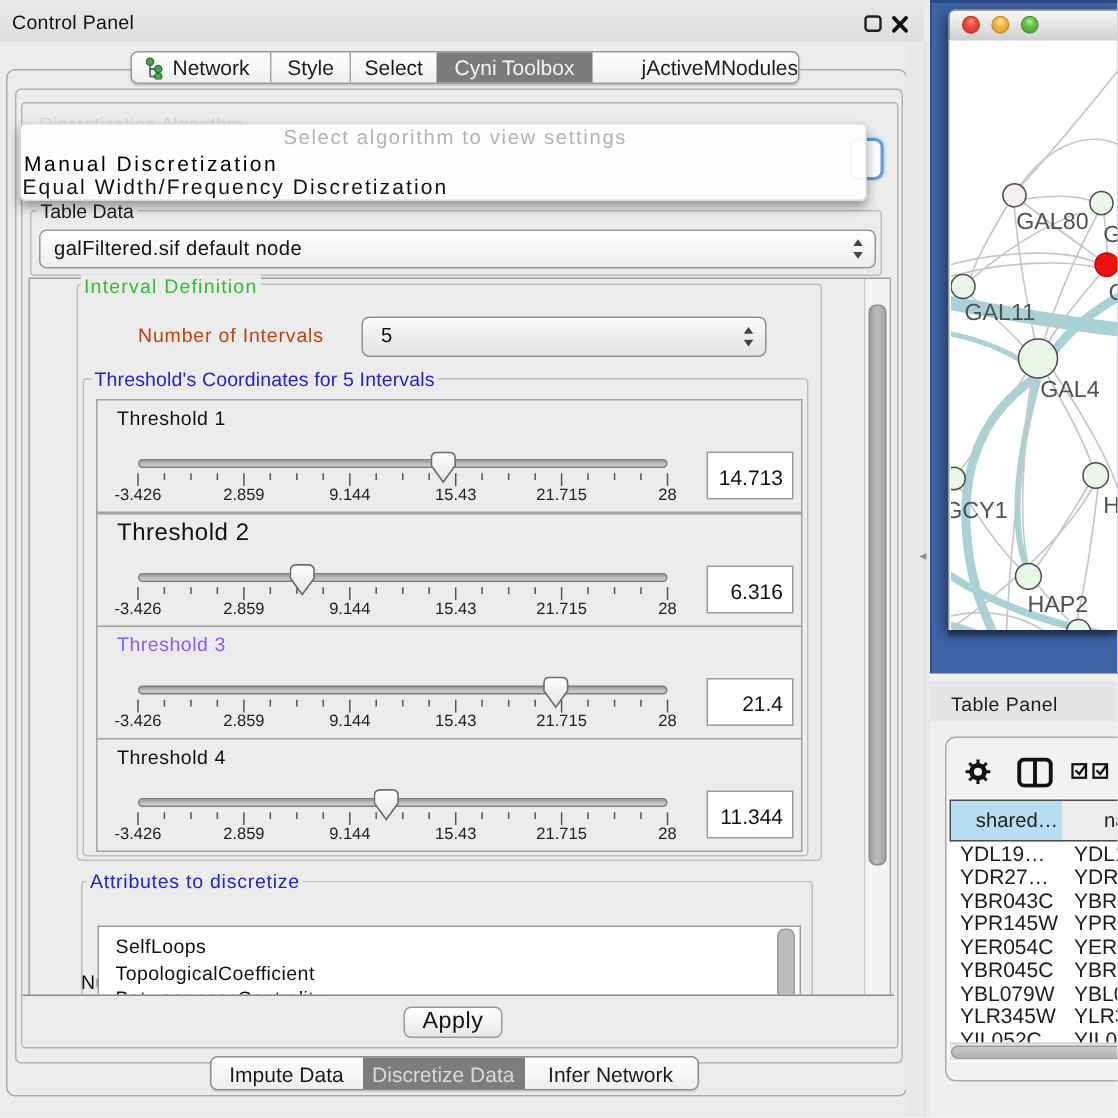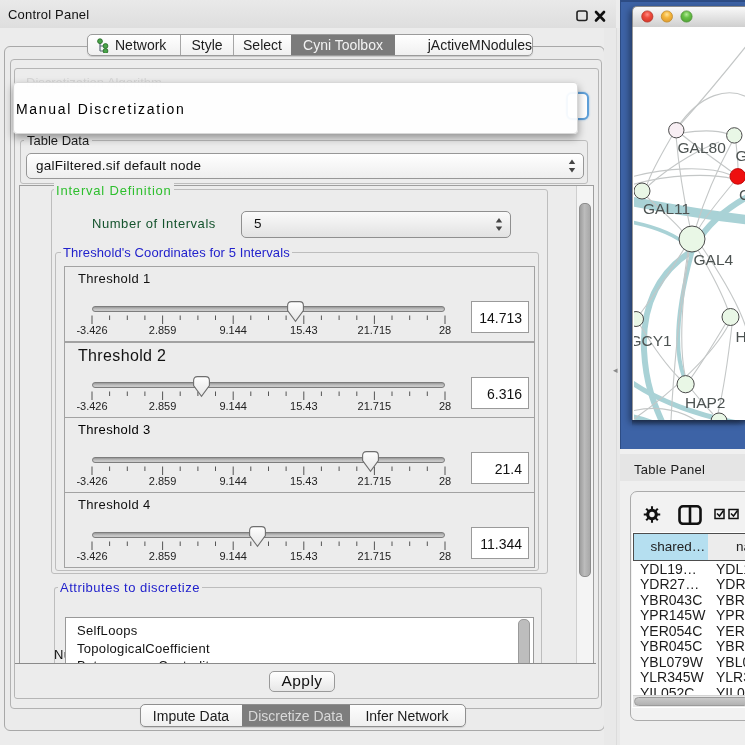--- a/index.html
+++ b/index.html
@@ -53,21 +53,21 @@
       <path d="M5,2.5 L8.2,7 L1.8,7 Z" fill="#444"></path>
       <path d="M5,15.5 L8.2,11 L1.8,11 Z" fill="#444"></path>
     </svg>
   </div>
 
   <div class="abs" style="left:19px;top:185px;width:573px;height:478px;border:1px solid #9e9e9e;background:#ececec;"></div>
 
   <div class="abs" style="left:51px;top:189px;width:495px;height:383px;border:1px solid #bdbdbd;border-radius:3px;"></div>
   <div class="abs" style="left:54px;top:183px;background:#ececec;padding:0 2px;font-size:13px;letter-spacing:0.8px;color:#2ebf2e;">Interval Definition</div>
 
-  <div class="abs b" style="left:92px;top:216px;font-size:13px;letter-spacing:0.55px;color:#14532d;">Number of Intervals</div>
+  <div class="abs b" style="left:92px;top:216px;font-size:13px;letter-spacing:0.55px;color:#c2410c;">Number of Intervals</div>
   <div class="abs" style="left:241px;top:211px;width:268px;height:25px;background:linear-gradient(180deg,#fafafa,#e2e2e2);border:1px solid #8f8f8f;border-radius:5px;font-size:13.5px;color:#111;line-height:24px;">
     <span style="padding-left:12px;">5</span>
     <svg class="abs" style="right:6px;top:3px;" width="10" height="19" viewBox="0 0 10 19">
       <path d="M5,3 L8.2,7.5 L1.8,7.5 Z" fill="#444"></path>
       <path d="M5,16 L8.2,11.5 L1.8,11.5 Z" fill="#444"></path>
     </svg>
   </div>
 
   <div class="abs" style="left:55px;top:252px;width:482px;height:317px;border:1px solid #bdbdbd;border-radius:3px;"></div>
   <div class="abs" style="left:61px;top:245px;background:#ececec;padding:0 2px;font-size:13px;letter-spacing:0.1px;color:#2222cc;">Threshold's Coordinates for 5 Intervals</div>
@@ -154,21 +154,21 @@
             <stop offset="0" stop-color="#ffffff"></stop>
             <stop offset="0.45" stop-color="#f2f2f2"></stop>
             <stop offset="1" stop-color="#e8e8e8"></stop>
           </linearGradient>
         </defs>
       <path d="M0.6,4.5 Q0.6,0.6 4.5,0.6 L12.5,0.6 Q16.4,0.6 16.4,4.5 L16.4,9.5 L8.5,20.4 L0.6,9.5 Z" fill="url(#thg2)" stroke="#6e6e6e" stroke-width="1.1"></path>
     </svg>
     <div class="abs" style="left:406px;top:34px;width:56px;height:30px;background:#fff;border:1px solid #9a9a9a;font-size:14px;color:#111;text-align:right;line-height:33px;"><span style="padding-right:6px;">6.316</span></div>
   </div>
   <div class="abs" style="left:64px;top:416.5px;width:469px;height:74px;border:1px solid #a2a2a2;background:#ececec;">
-    <div class="abs b" style="left:13px;top:4px;font-size:13px;letter-spacing:0.35px;color:#000000;">Threshold 3</div>
+    <div class="abs b" style="left:13px;top:4px;font-size:13px;letter-spacing:0.35px;color:#8b5cf6;">Threshold 3</div>
     <div class="abs" style="left:27px;top:39px;width:351px;height:4px;background:linear-gradient(180deg,#979797,#c2c2c2 55%,#cccccc);border:1px solid #7d7d7d;border-radius:3px;"></div>
     <svg class="abs" style="left:0;top:48px;" width="420" height="12" viewBox="0 0 420 12">
         <line x1="27.0" y1="0.5" x2="27.0" y2="9" stroke="#555" stroke-width="1"></line>
         <line x1="44.6" y1="0.5" x2="44.6" y2="5" stroke="#555" stroke-width="1"></line>
         <line x1="62.3" y1="0.5" x2="62.3" y2="5" stroke="#555" stroke-width="1"></line>
         <line x1="79.9" y1="0.5" x2="79.9" y2="5" stroke="#555" stroke-width="1"></line>
         <line x1="97.6" y1="0.5" x2="97.6" y2="9" stroke="#555" stroke-width="1"></line>
         <line x1="115.2" y1="0.5" x2="115.2" y2="5" stroke="#555" stroke-width="1"></line>
         <line x1="132.9" y1="0.5" x2="132.9" y2="5" stroke="#555" stroke-width="1"></line>
         <line x1="150.5" y1="0.5" x2="150.5" y2="5" stroke="#555" stroke-width="1"></line>
@@ -267,21 +267,23 @@
   <div class="abs" style="left:139.5px;top:704px;width:324px;height:21px;border:1px solid #8f8f8f;border-radius:5px;background:linear-gradient(180deg,#fdfdfd,#efefef);display:flex;font-size:14px;color:#1a1a1a;box-shadow:0 1px 1px rgba(0,0,0,0.12);">
     <div style="width:101px;display:flex;align-items:center;justify-content:center;">Impute Data</div>
     <div style="width:108px;background:#7d7d7d;color:#d9d9d9;display:flex;align-items:center;justify-content:center;">Discretize Data</div>
     <div style="flex:1;display:flex;align-items:center;justify-content:center;">Infer Network</div>
   </div>
 
   <div class="abs" style="left:26px;top:75px;font-size:13px;color:#d6d6d6;">Discretization Algorithm</div>
 
   <div class="abs" style="left:566px;top:92px;width:19px;height:24px;background:#fff;border:2px solid #5e9fd8;border-radius:6px;box-shadow:0 0 2px #7db4e2;"></div>
   <div class="abs" style="left:13px;top:82px;width:563px;height:49.5px;background:rgba(255,255,255,0.94);border:1px solid #d8d8d8;border-radius:4px;box-shadow:0 4px 8px rgba(0,0,0,0.38);"></div>
+  <div class="abs" style="left:22px;top:84px;width:563px;text-align:center;font-size:13.5px;letter-spacing:1.1px;color:#b3b3b3;">Select algorithm to view settings</div>
   <div class="abs b" style="left:16px;top:101px;font-size:14px;letter-spacing:1.7px;color:#000;">Manual Discretization</div>
+  <div class="abs" style="left:15px;top:116px;font-size:14px;letter-spacing:1.4px;color:#111;">Equal Width/Frequency Discretization</div>
 
   <div class="abs" style="left:604px;top:28px;width:16px;height:717px;background:#e9e9e9;"></div>
   <div class="abs" style="left:616px;top:28px;width:1px;height:717px;background:#dcdcdc;"></div>
   <div class="abs" style="left:613px;top:365px;font-size:9px;color:#8a8a8a;">◂</div>
 
   <div class="abs" style="left:620px;top:0;width:125px;height:449px;background:#3d63a6;border-top:2px solid #2d4c84;border-left:1px solid #2d4c84;"></div>
 
   <div class="abs" style="left:632px;top:6px;width:113px;height:414px;border-top-left-radius:5px;box-shadow:-2px 3px 7px rgba(0,0,0,0.45);"></div>
   <div class="abs" style="left:632px;top:6px;width:113px;height:21px;background:linear-gradient(180deg,#f9f9f9,#cdcdcd);border:1px solid #8a8a8a;border-right:none;border-top-left-radius:5px;"></div>
   <svg class="abs" style="left:638px;top:9px;" width="60" height="15" viewBox="0 0 60 15">

